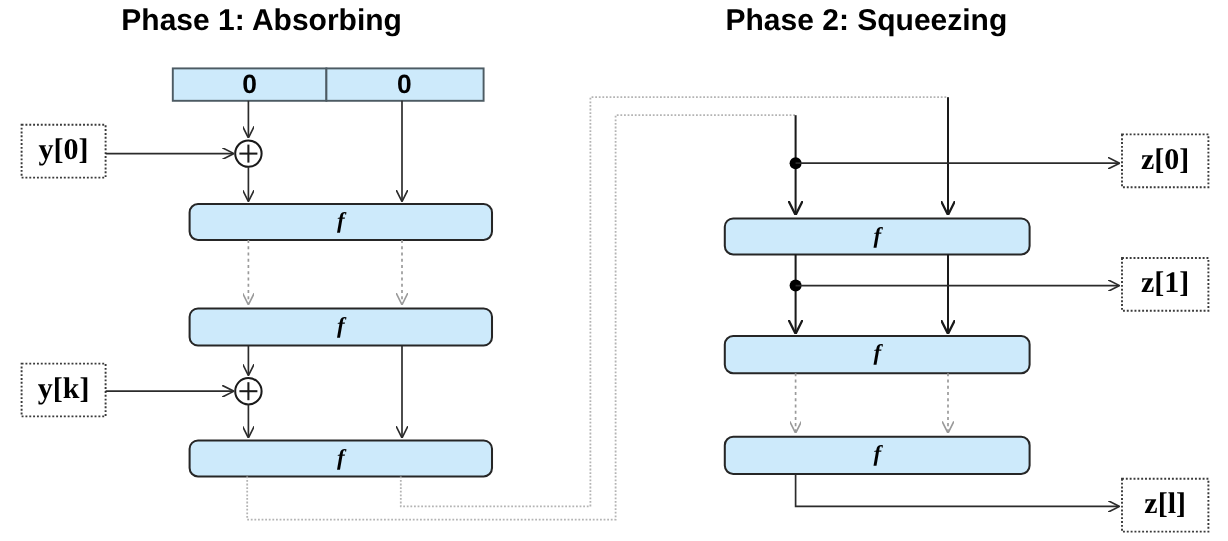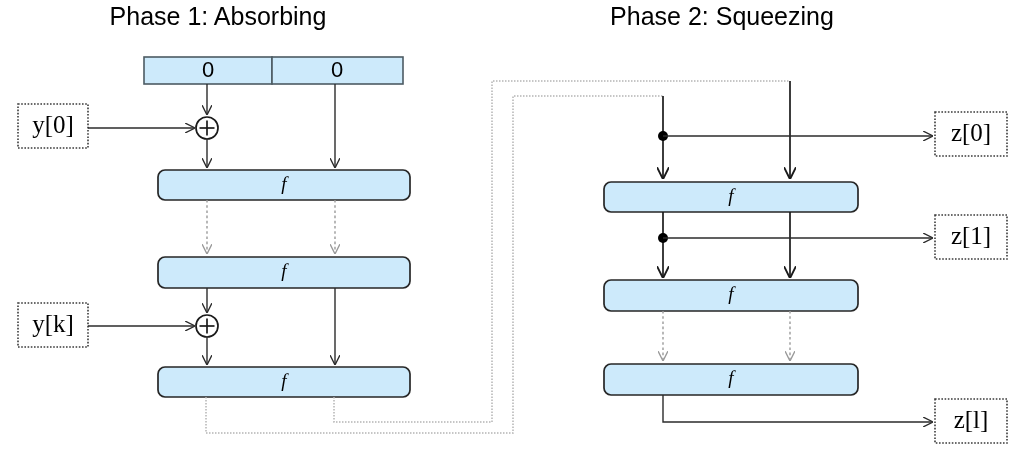--- a/index.html
+++ b/index.html
@@ -10,20 +10,21 @@
   body {
     width: 1023px;
     height: 451px;
     font-family: "Liberation Sans", sans-serif;
     overflow: hidden;
   }
   #diagram-root {
     position: relative;
     width: 1023px;
     height: 451px;
+    font-weight: bold;
   }
   svg#sponge-svg {
     display: block;
     width: 1023px;
     height: 451px;
   }
   .phase-title {
     font-family: "Liberation Sans", sans-serif;
     font-size: 25px;
     fill: #000000;

